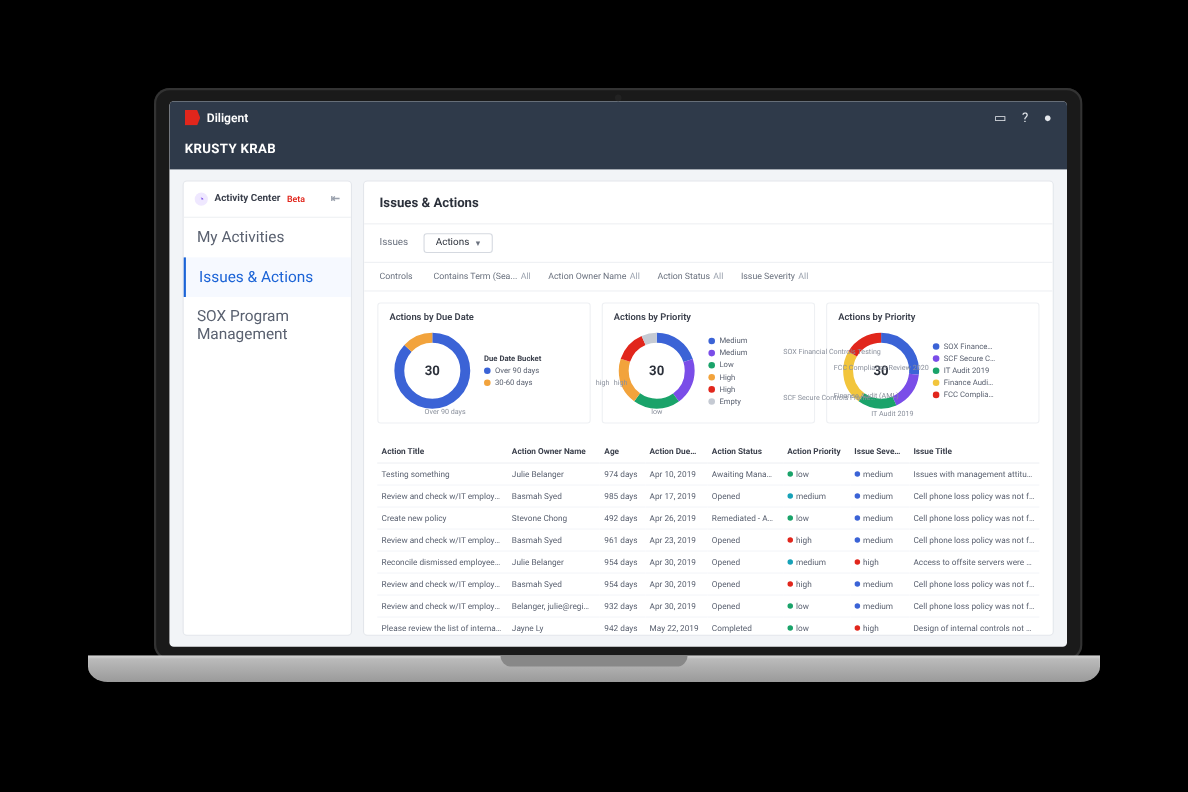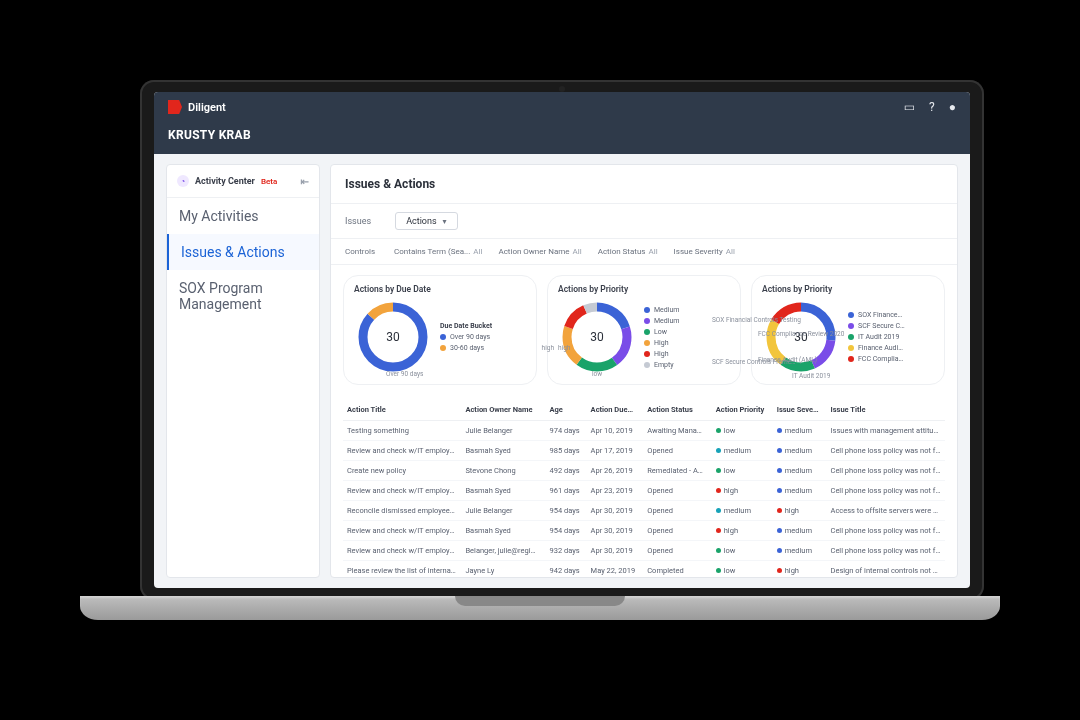--- a/index.html
+++ b/index.html
@@ -24,34 +24,34 @@
   .sb-title { display:flex; align-items:center; gap:6px; font-size: 9px; font-weight:700; color:#3a3f4b; padding: 10px 10px; border-bottom:1px solid #eef0f3; }
   .sb-title .beta { color:#e1261c; font-weight:600; font-size:8px; }
   .sb-title .collapse { margin-left:auto; color:#9aa1ad; font-size:10px; }
   .sb-items { flex:1; }
   .sb-item { font-size: 14px; color:#5a6170; padding: 10px 12px; cursor:pointer; }
   .sb-item.active { color:#1b63d6; border-left:2px solid #1b63d6; background:#f6f9ff; }
   .sb-footer { border-top:1px solid #eef0f3; padding:10px 10px; display:flex; align-items:center; gap:6px; font-size:8.5px; color:#5a6170; cursor:pointer; }
   .gear { width:10px;height:10px;border:1.2px solid #9aa1ad;border-radius:50%;position:relative; }
   .main { flex:1; background:#fff; border:1px solid #e3e6eb; border-radius:4px; display:flex; flex-direction:column; overflow:hidden; }
   .page-title { font-size:12px; font-weight:700; color:#2b303a; padding:12px 14px; border-bottom:1px solid #eef0f3; }
-  .tabs { display:flex; gap:24px; padding: 8px 14px; border-bottom:1px solid #eef0f3; font-size:9px; color:#6b727f; }
+  .tabs { display:flex; gap:14px; padding: 8px 14px; border-bottom:1px solid #eef0f3; font-size:9px; color:#6b727f; }
   .tab { cursor:pointer; padding:4px 0; }
   .tab.pill { border:1px solid #d5d9e0; border-radius:3px; padding:3px 10px; display:flex; align-items:center; gap:6px; color:#2b303a; }
   .chev { font-size:8px; color:#6b727f; }
   .filters { display:flex; gap:16px; padding:8px 14px; border-bottom:1px solid #eef0f3; font-size:8px; color:#6b727f; }
   .filter .lbl { color:#6b727f; }
   .filter .val { color:#9aa1ad; margin-left:3px; }
   .charts { display:flex; gap:10px; padding:10px 12px; }
-  .card { flex:1; border:1px solid #eef0f3; border-radius:15px; padding:8px 10px; position:relative; }
+  .card { flex:1; border:1px solid #eef0f3; border-radius:3px; padding:8px 10px; position:relative; }
   .card h4 { font-size:8.5px; font-weight:600; color:#3a3f4b; margin-bottom:4px; }
   .donut-wrap { display:flex; align-items:center; gap:8px; }
   .donut { position:relative; width:78px; height:78px; }
   .donut svg { width:78px; height:78px; transform: rotate(-90deg); }
-  .donut .center { position:absolute; inset:0; display:flex; align-items:center; justify-content:center; font-size:12px; font-weight:400; color:#2b303a; }
+  .donut .center { position:absolute; inset:0; display:flex; align-items:center; justify-content:center; font-size:12px; font-weight:700; color:#2b303a; }
   .mini-label { position:absolute; font-size:6.5px; color:#8a909c; white-space:nowrap; }
   .legend { font-size:7px; color:#5a6170; display:flex; flex-direction:column; gap:3px; }
   .legend .item { display:flex; align-items:center; gap:4px; }
   .dot { width:6px; height:6px; border-radius:50%; display:inline-block; }
   .legend-title { font-size:7px; font-weight:700; color:#3a3f4b; margin-bottom:3px; }
   
   .table-wrap { padding: 4px 12px 10px; overflow:auto; }
   table { width:100%; border-collapse:collapse; font-size:7.5px; color:#5a6170; }
   th { text-align:left; font-weight:700; color:#3a3f4b; padding:6px 4px; border-bottom:1px solid #eef0f3; white-space:nowrap; }
   td { padding:5px 4px; border-bottom:1px solid #f4f6f9; white-space:nowrap; overflow:hidden; text-overflow:ellipsis; max-width:110px; }

